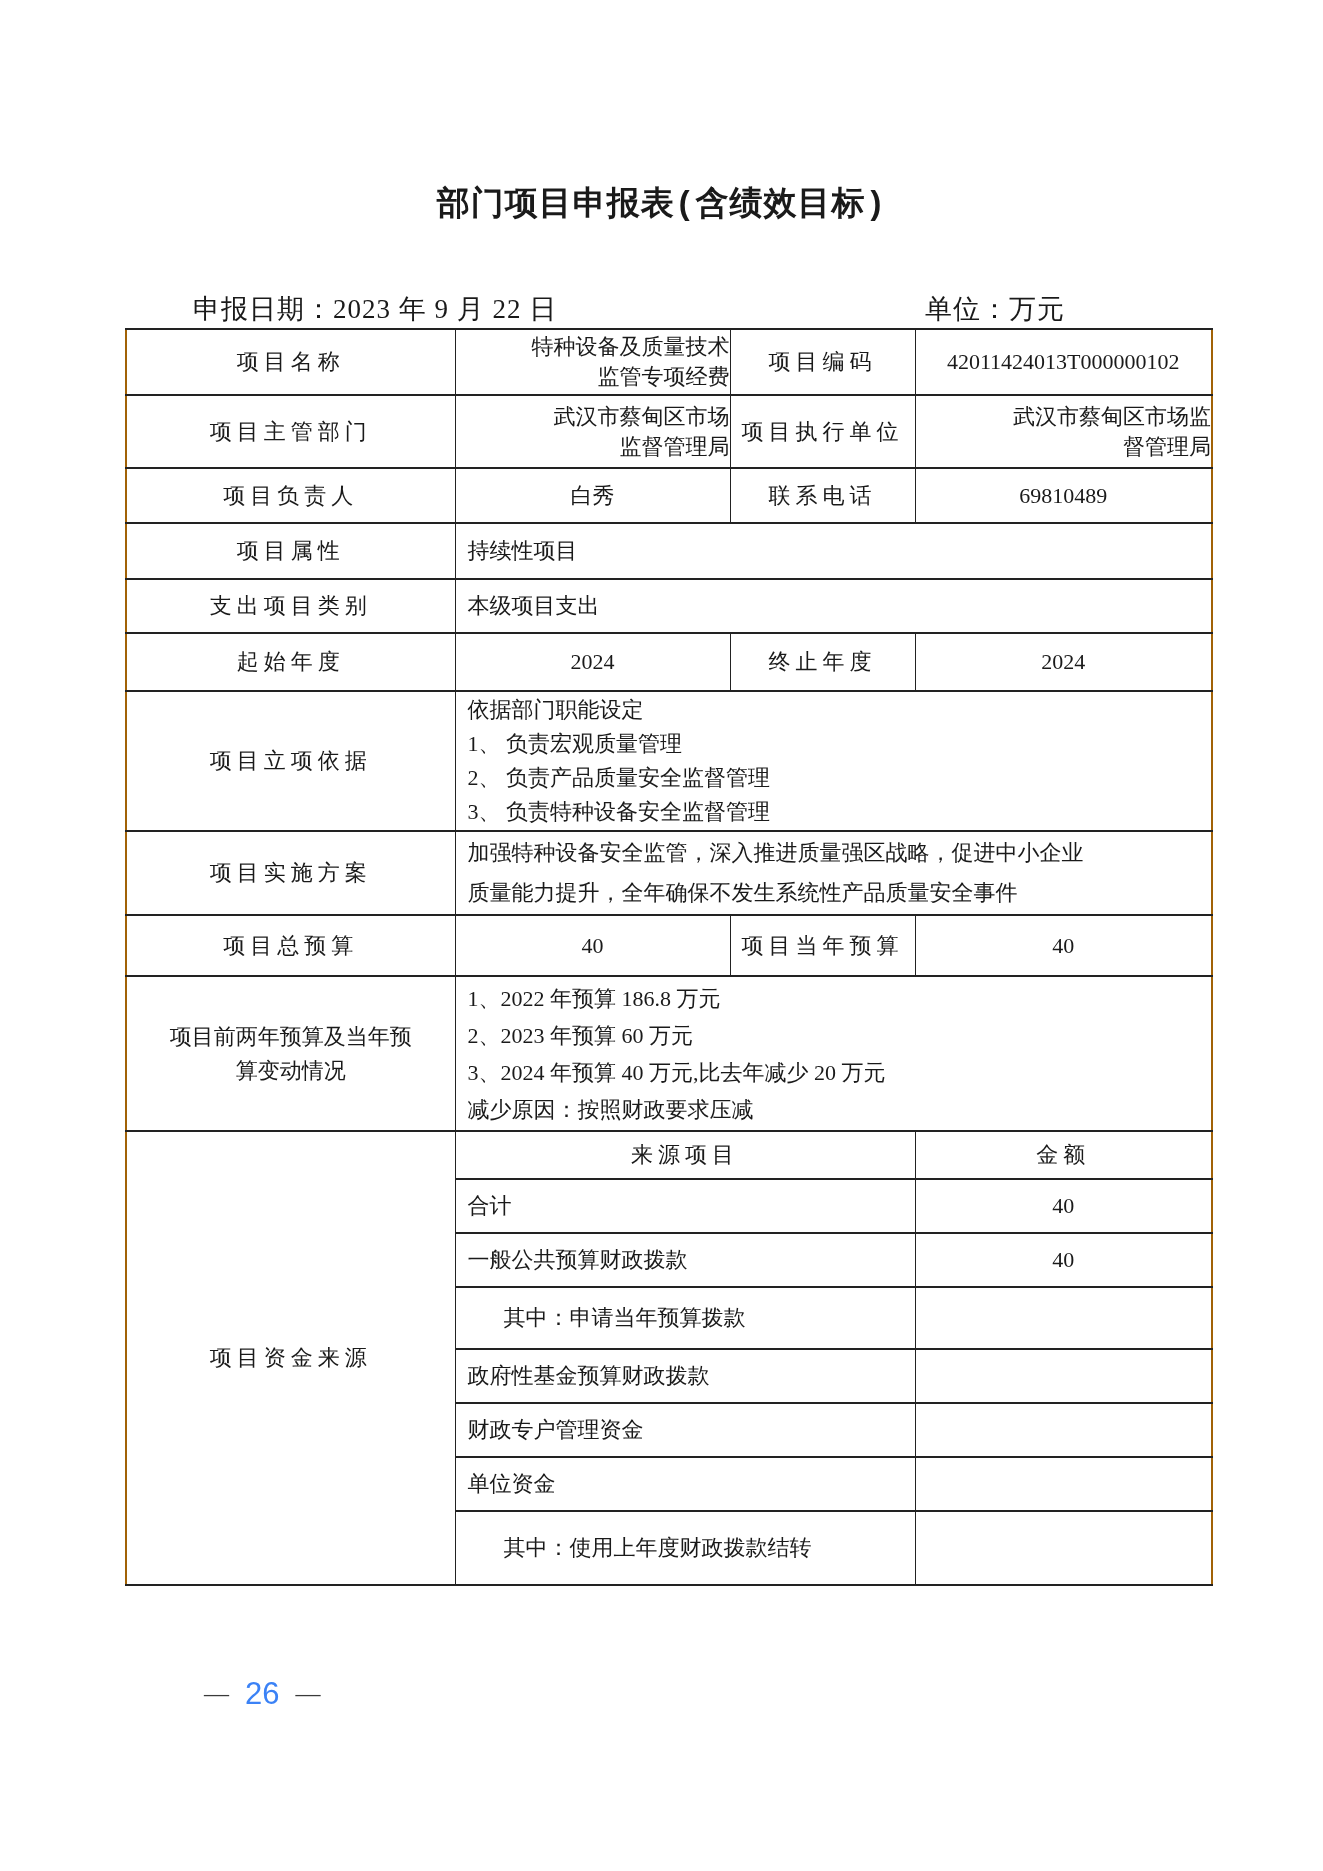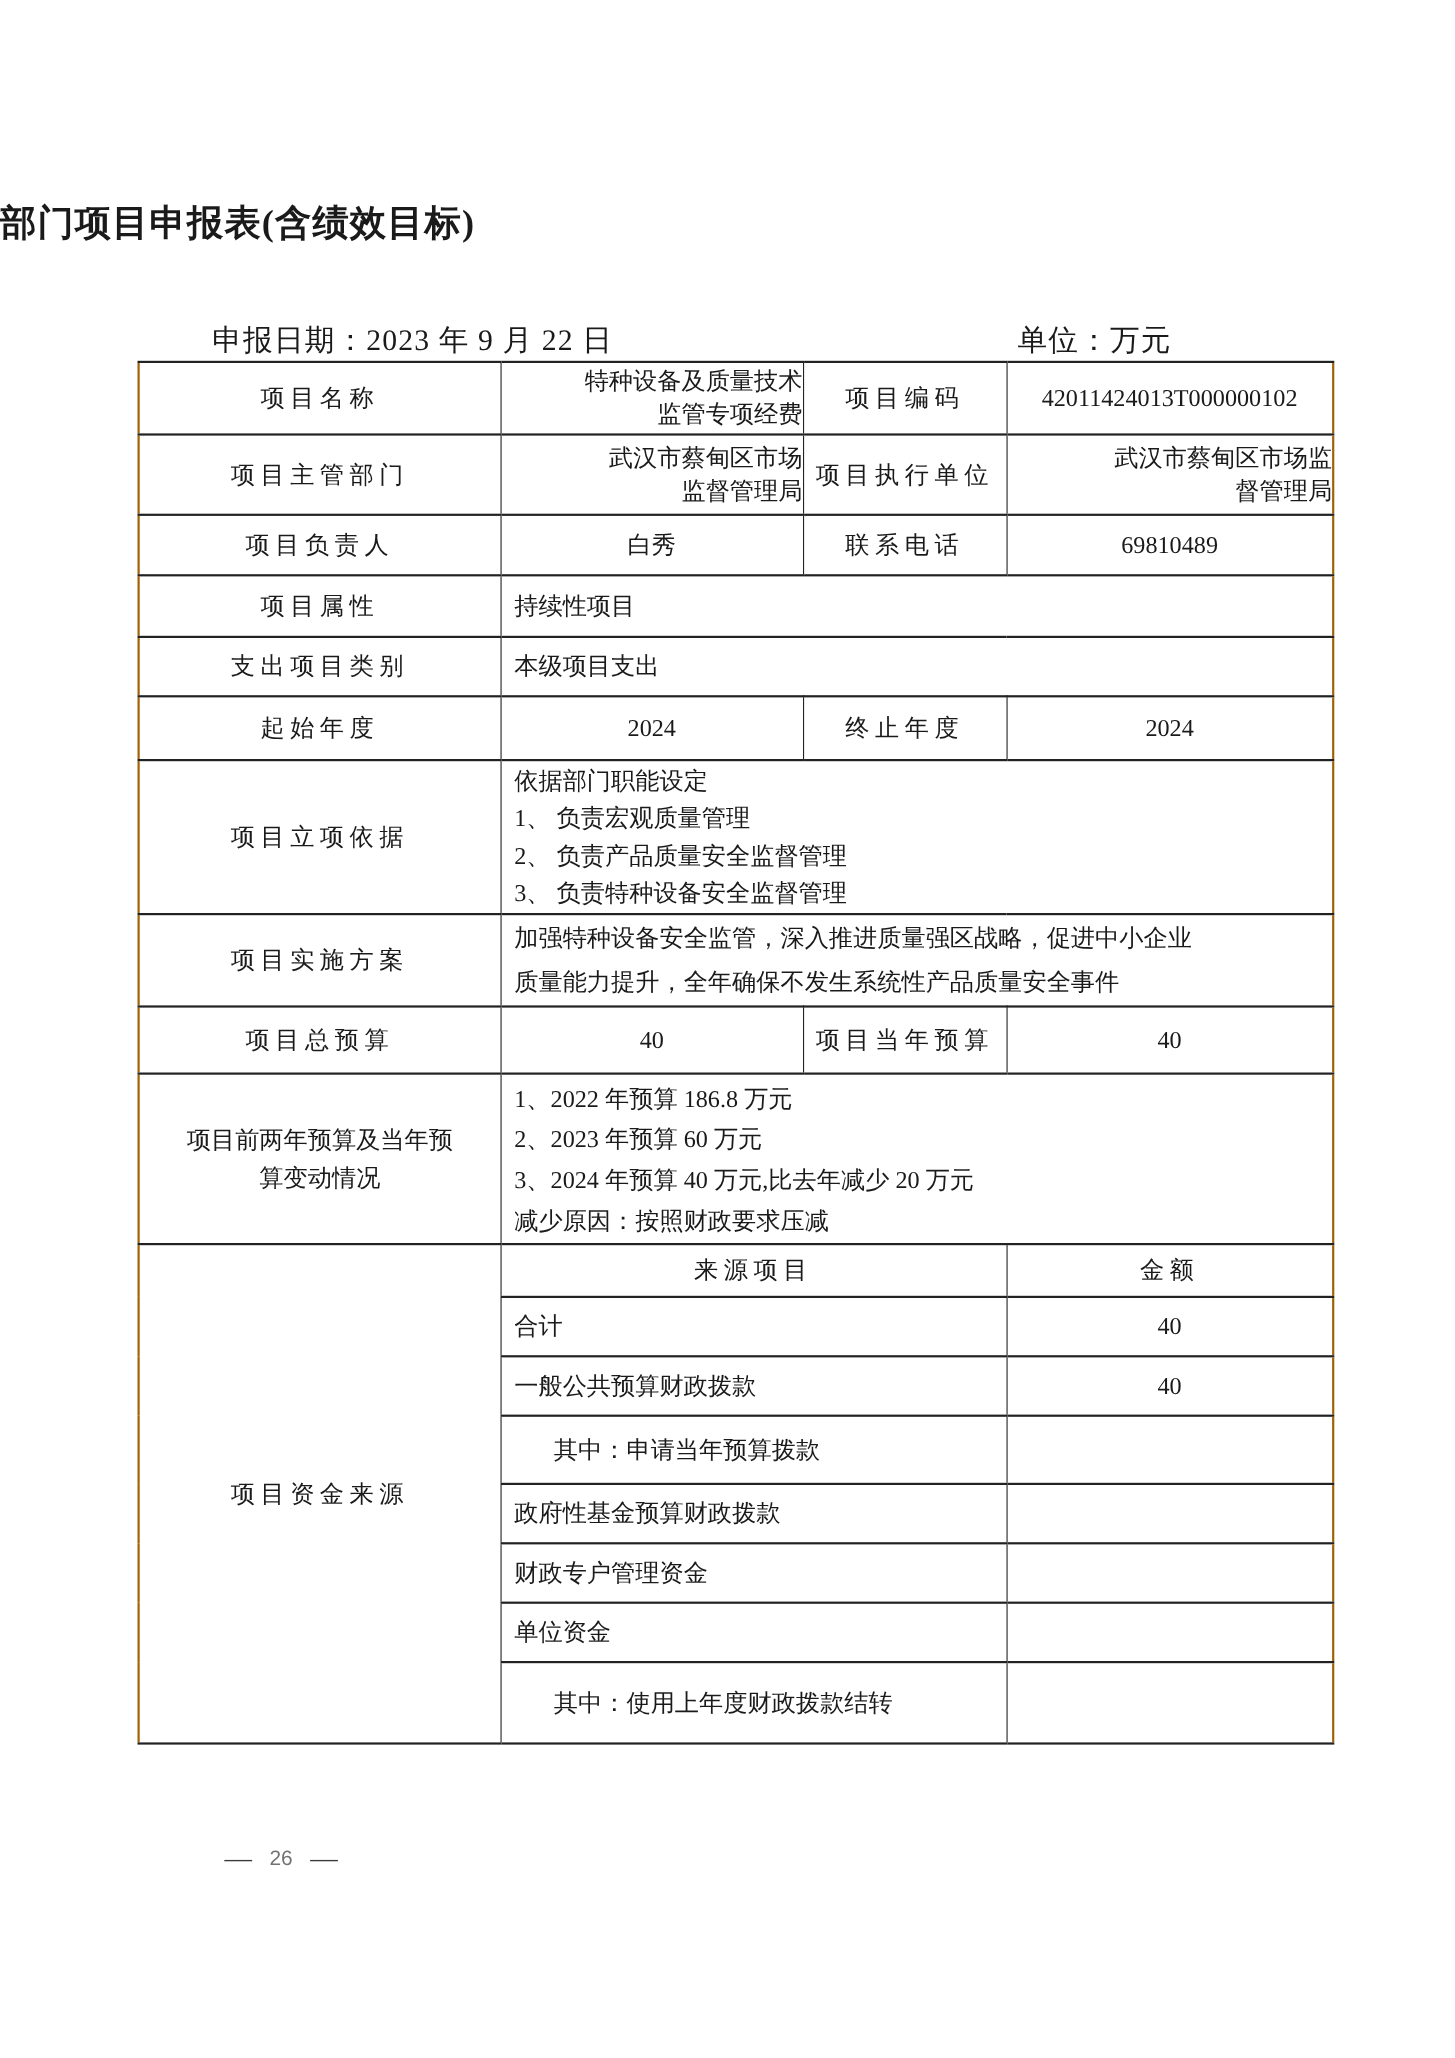--- a/index.html
+++ b/index.html
@@ -10,23 +10,25 @@
     background:#ffffff;
     font-family:"Liberation Serif","DejaVu Serif",serif;
     color:#1a1a1a;
     overflow:hidden;
   }
   .doc-title{
     position:absolute;
     top:181px;
     left:0;
     width:100%;
+    text-align:center;
     font-size:33px;
     font-weight:bold;
     letter-spacing:1px;
+    font-family:Liberation Mono, monospace;
   }
   .meta-line{
     position:absolute;
     top:291px;
     left:125px;
     width:1086px;
     display:flex;
     justify-content:space-between;
     font-size:27px;
   }
@@ -62,23 +64,23 @@
     position:absolute;
     left:204px;
     top:1676px;
     font-size:25px;
     color:#3a3a3a;
     display:flex;
     align-items:center;
     gap:16px;
   }
   .page-number .num{
-    color:#737373;
+    color:#3b82f6;
     font-family:"Liberation Sans","DejaVu Sans",sans-serif;
-    font-size:19px;
+    font-size:31px;
   }
 </style>
 </head>
 <body>
 
 <div class="page">
 
   <div class="doc-title">部门项目申报表(含绩效目标)</div>
 
   <div class="meta-line">

